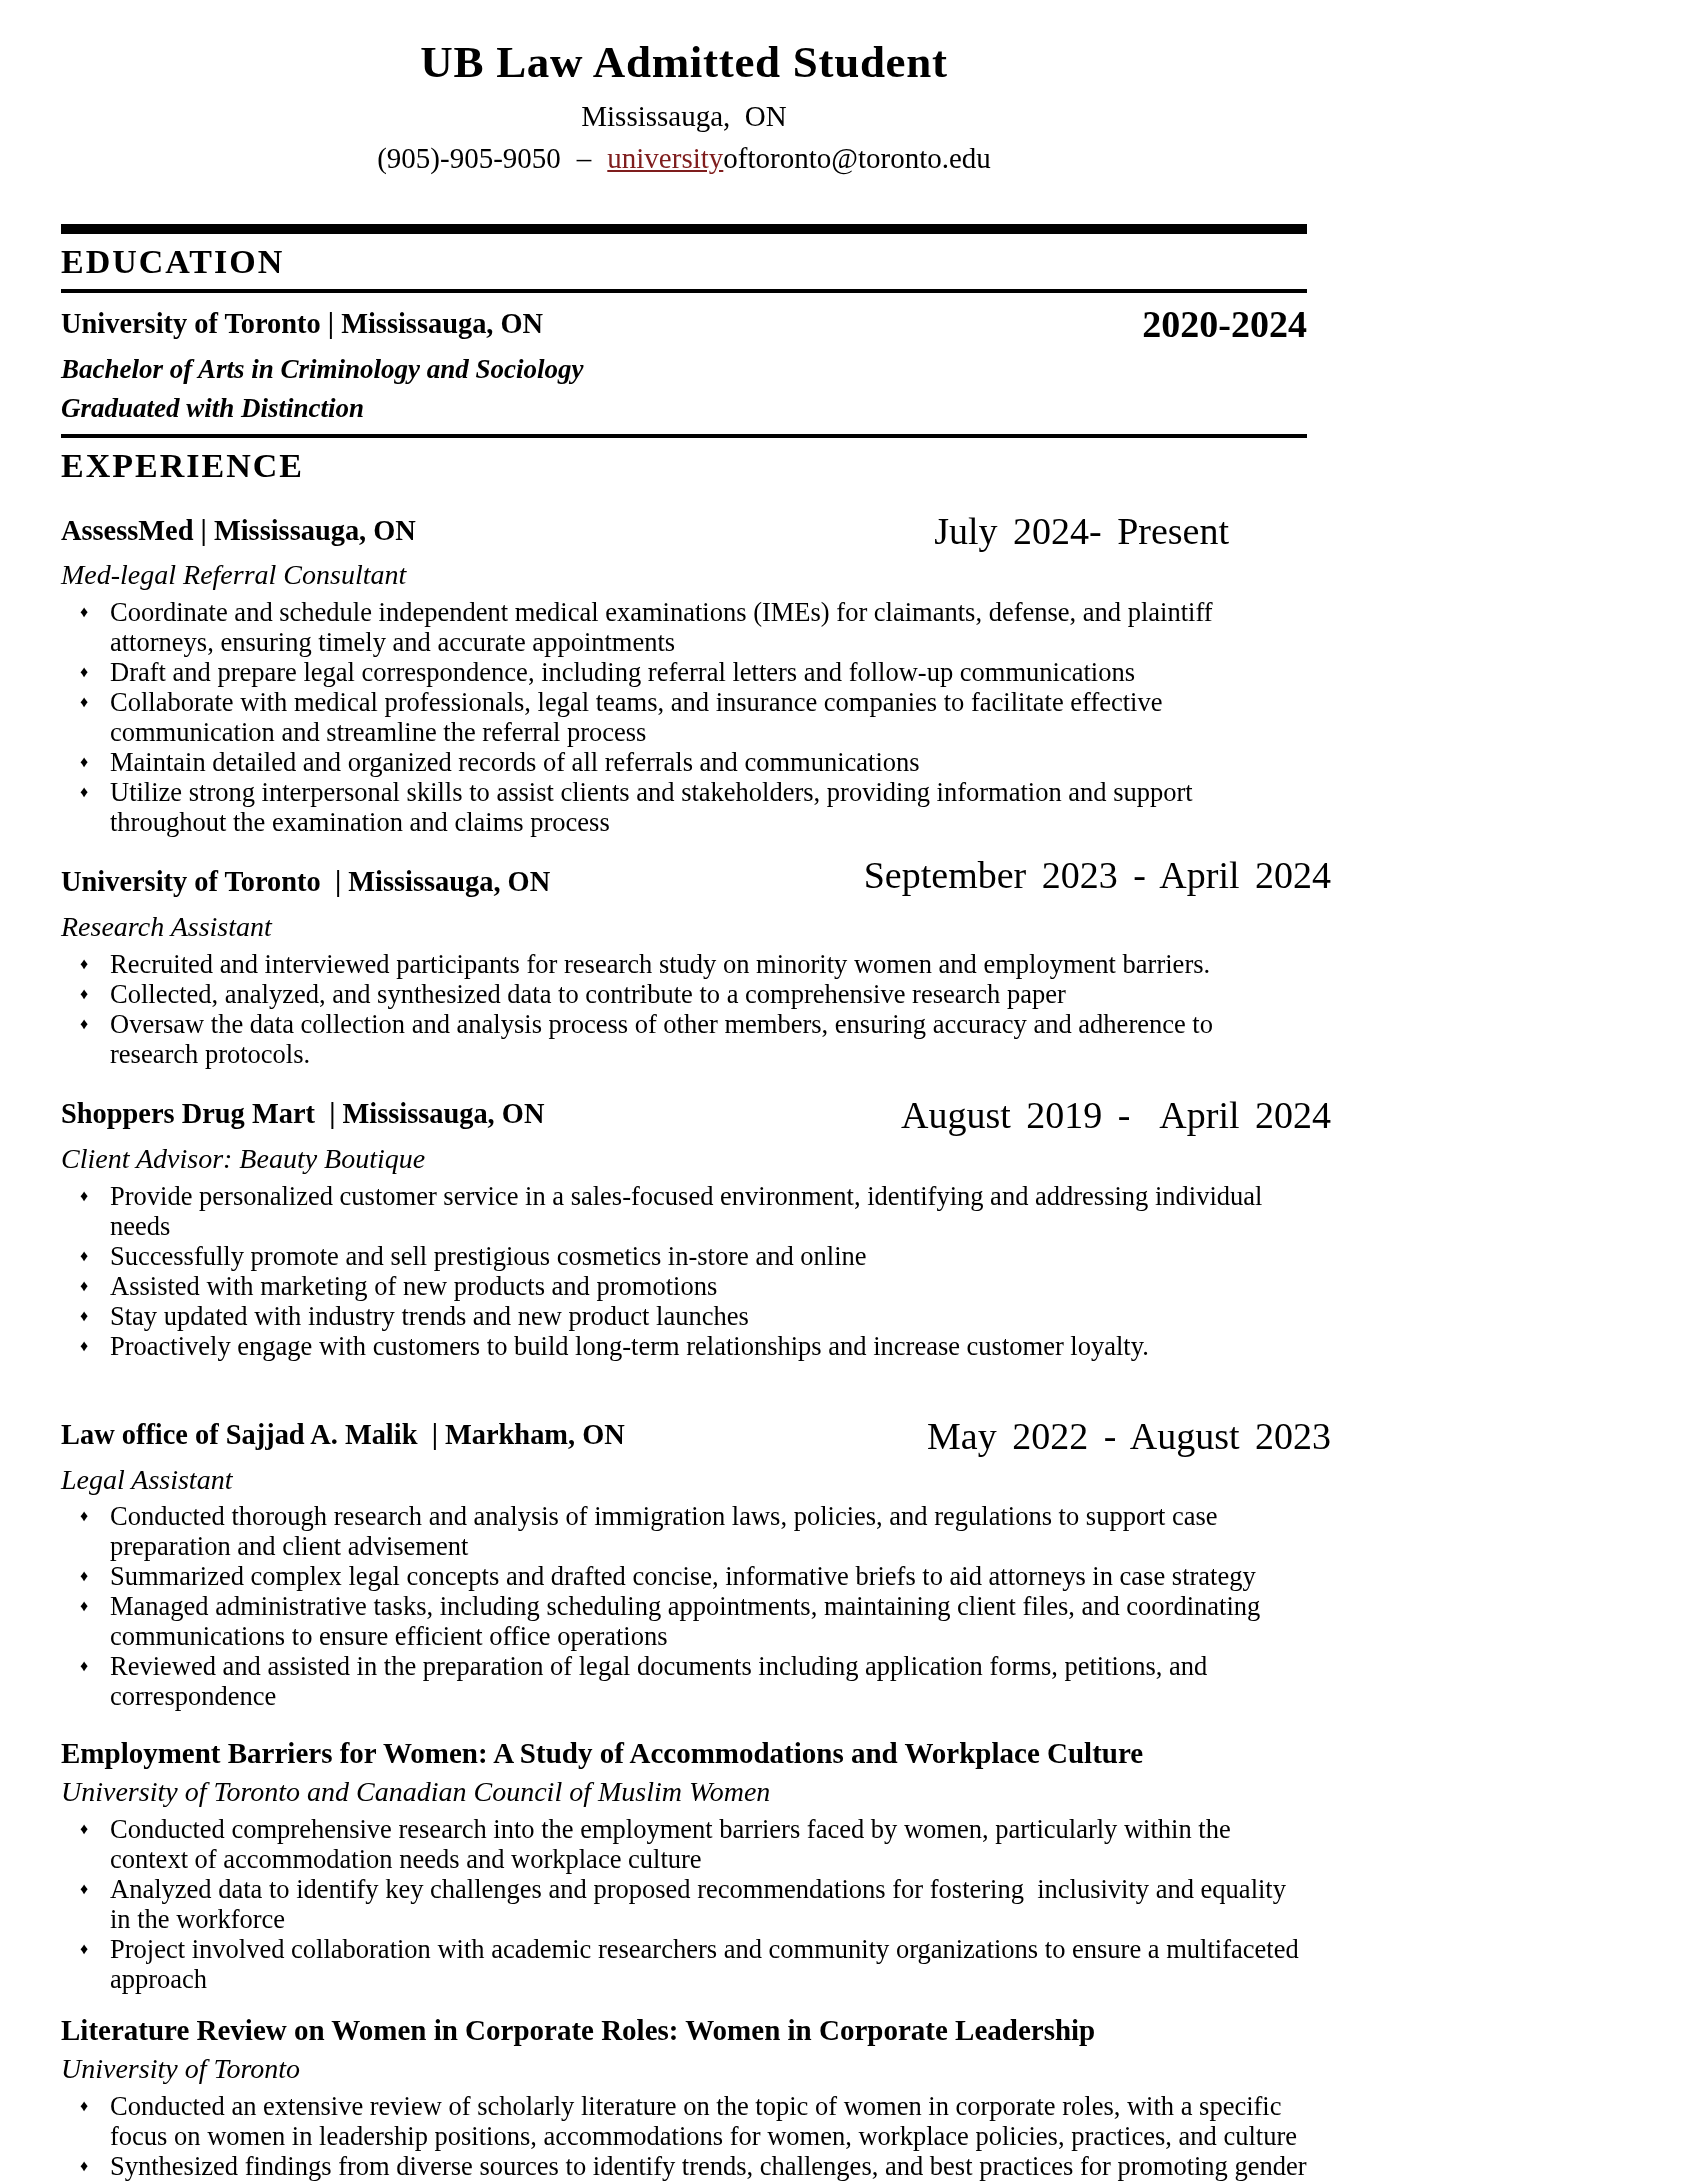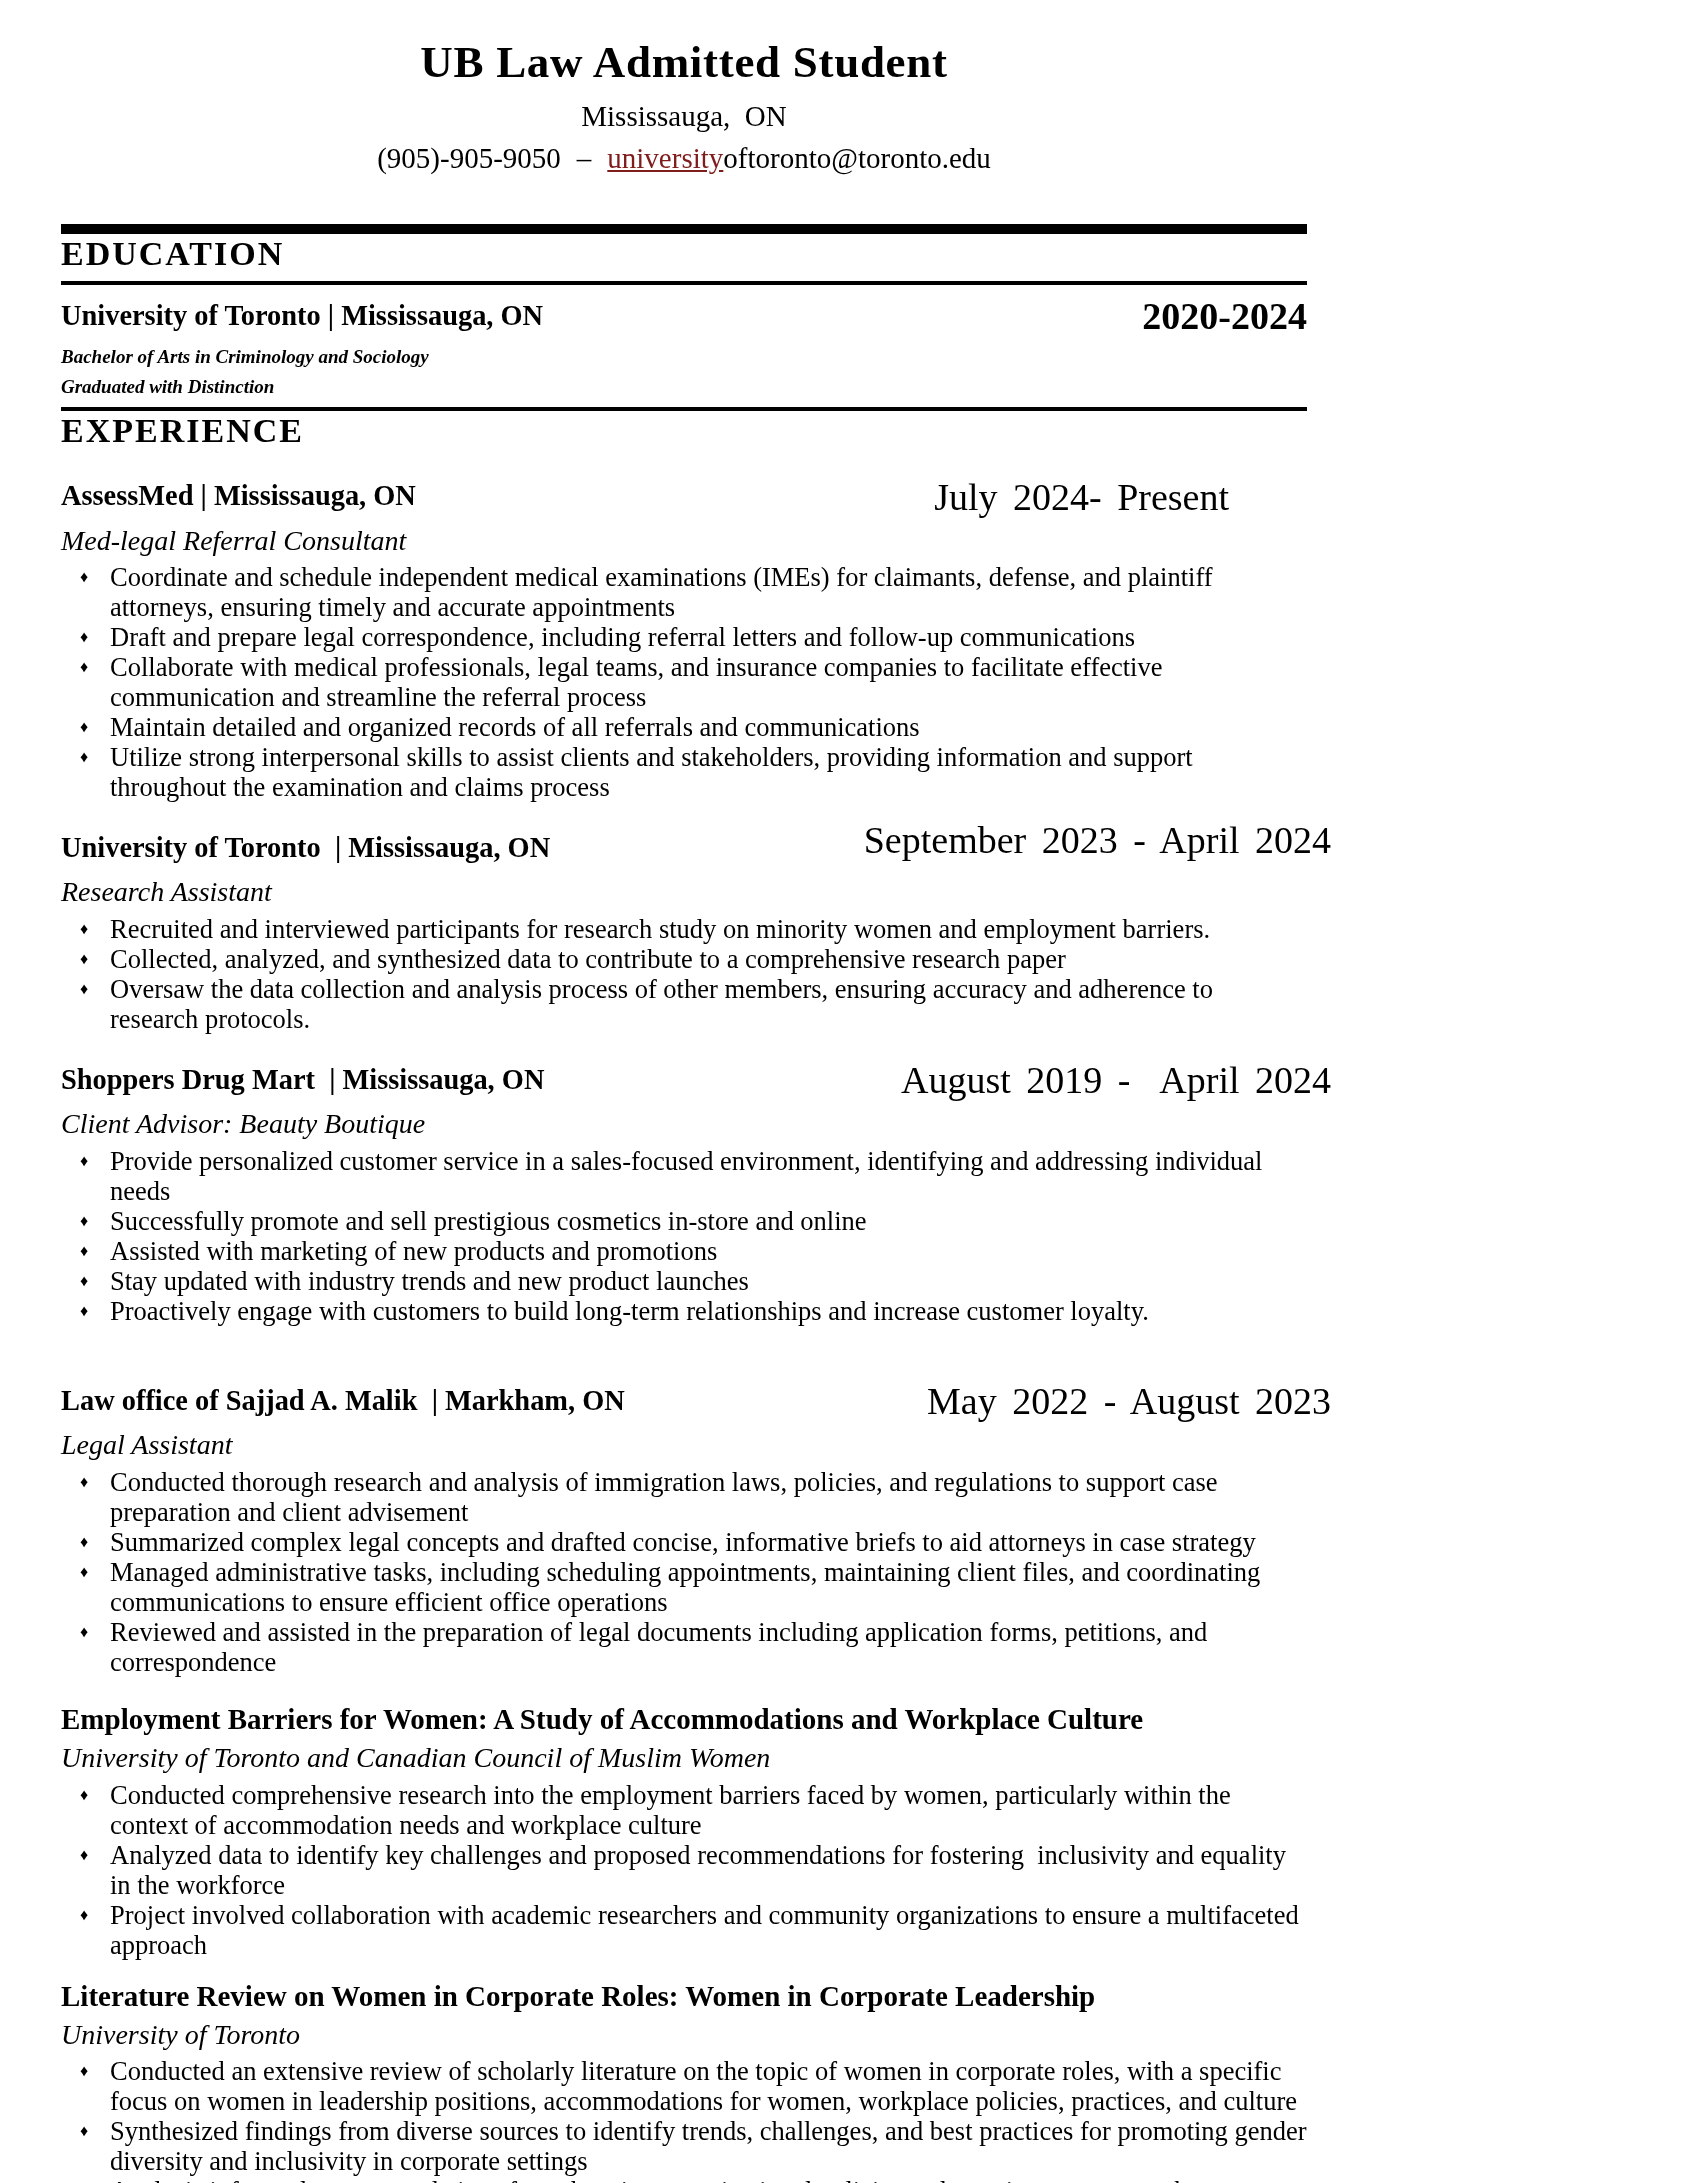--- a/index.html
+++ b/index.html
@@ -10,30 +10,30 @@
   }
   .center{text-align:center;}
   .name{font-size:45px;font-weight:700;margin-top:16px;letter-spacing:0.7px;}
   .subline{font-size:29px;margin-top:12px;white-space:pre;}
   .contact{font-size:29px;margin-top:9.3px;}
   .sep{margin:0 16px;}
   a.link{color:#7f1d1d;text-decoration:underline;cursor:pointer;}
   .rule-thick{height:10px;background:#000;margin-top:49px;}
   .rule-thin{height:3.3px;background:#000;margin-top:8px;}
   .rule-med{height:4px;background:#000;margin-top:9.3px;}
-  .h-sec{font-size:34px;font-weight:700;letter-spacing:2px;margin-top:0;line-height:1.15;}
+  .h-sec{font-size:34px;font-weight:700;letter-spacing:2px;margin-top:8px;line-height:1.15;}
   .row{display:flex;justify-content:space-between;align-items:center;}
   .company{font-size:28.4px;font-weight:700;white-space:pre;line-height:1.16;}
   .dates{font-size:38px;white-space:pre;word-spacing:6px;line-height:1.16;}
   .dates.bold{font-weight:700;word-spacing:1.3px;}
   .date-inset{padding-right:78px;}
   .date-up{transform:translateY(-8px);}
   .bleed{margin-right:-24px;}
   .edu-row{margin-top:9.3px;}
-  .edu-line{font-size:19px;font-weight:700;font-style:italic;margin-top:8px;line-height:1.16;}
+  .edu-line{font-size:27px;font-weight:700;font-style:italic;margin-top:8px;line-height:1.16;}
   .job{margin-top:24px;}
   .gap-large{margin-top:53px;}
   .role{font-size:28px;font-style:italic;margin-top:6px;line-height:1.16;}
   ul.blts{list-style:none;margin:5.3px 0 0 17px;padding:0;}
   ul.blts li{display:flex;align-items:flex-start;font-size:26.5px;line-height:30px;}
   .blt{flex:0 0 30px;font-size:16px;line-height:30px;padding-left:2px;}
   .blt-text{flex:1;white-space:pre-wrap;}
   .projects-head{margin-top:32px;}
   .proj{margin-top:20px;}
   .proj-first{margin-top:26px;}

